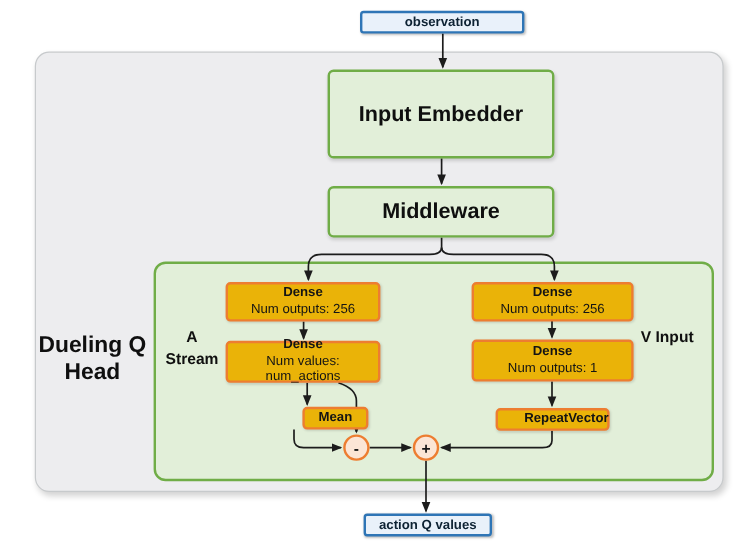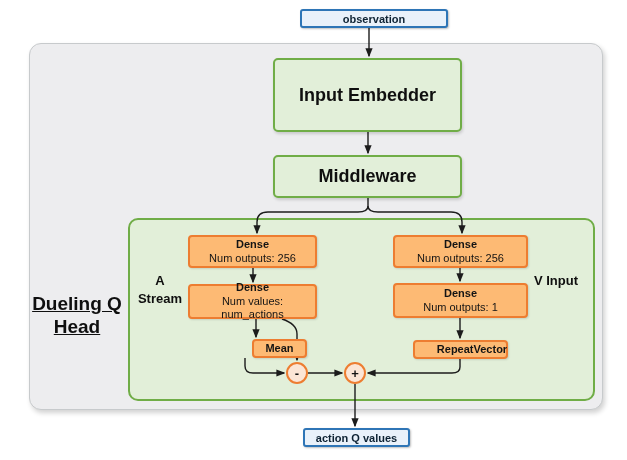--- a/index.html
+++ b/index.html
@@ -20,21 +20,21 @@
     background:#e9f1fa;border:2px solid #2e75b6;border-radius:3px;
     font-weight:bold;font-size:11px;color:#0d2233;
     box-shadow:1px 1px 2px rgba(0,0,0,.25);z-index:4;
   }
   .greenbox{
     background:#e2efd9;border:2px solid #70ad47;border-radius:5px;
     font-weight:bold;font-size:18px;color:#0f0f0f;
     box-shadow:1px 2px 3px rgba(0,0,0,.15);z-index:4;
   }
   .orange{
-    background:#fdba74;border:2px solid #ed7d31;border-radius:4px;
+    background:#eab308;border:2px solid #ed7d31;border-radius:4px;
     flex-direction:column;line-height:1.25;font-size:11px;color:#141414;
     box-shadow:1px 1px 2px rgba(0,0,0,.12);z-index:4;
   }
   .orange .t{font-weight:bold;}
   .circ{
     background:#fbe5d6;border:2px solid #ed7d31;border-radius:50%;
     font-weight:bold;font-size:13px;line-height:1;z-index:4;color:#141414;
   }
   .side-label{
     position:absolute;text-align:center;font-weight:bold;color:#0f0f0f;z-index:4;
@@ -68,35 +68,35 @@
       <path d="M256 319 L256 337" marker-end="url(#ah)"></path>
       <path d="M460 318 L460 338" marker-end="url(#ah)"></path>
       <path d="M282 319 C291 322 297 327 297 334 L297 360" marker-end="url(#ah)"></path>
       <path d="M245 358 L245 366 Q245 373 253 373 L284 373" marker-end="url(#ah)"></path>
       <path d="M308 373 L342 373" marker-end="url(#ah)"></path>
       <path d="M460 359 L460 367 Q460 373 452 373 L368 373" marker-end="url(#ah)"></path>
       <path d="M355 384 L355 426" marker-end="url(#ah)"></path>
     </g>
   </svg>
 
-  <div class="node blue" style="left:300px;top:9px;width:148px;height:19px;">
+  <div class="node blue" style="left:300px;top:9px;width:137px;height:19px;">
     <span>observation</span>
   </div>
   <div class="node blue" style="left:303px;top:428px;width:107px;height:19px;">
     <span>action Q values</span>
   </div>
 
   <div class="node greenbox" style="left:273px;top:58px;width:189px;height:74px;">
     <span>Input Embedder</span>
   </div>
   <div class="node greenbox" style="left:273px;top:155px;width:189px;height:43px;">
     <span>Middleware</span>
   </div>
 
-  <div class="side-label lbl-head" style="left:26px;top:292px;width:102px;text-decoration:underline;">Dueling Q Head</div>
+  <div class="side-label lbl-head" style="left:26px;top:276px;width:102px;">Dueling Q Head</div>
   <div class="side-label lbl-stream" style="left:134px;top:272px;width:52px;">A Stream</div>
   <div class="side-label lbl-stream" style="left:530px;top:272px;width:52px;">V Input</div>
 
   <div class="node orange" style="left:188px;top:235px;width:129px;height:33px;">
     <span class="t">Dense</span>
     <span>Num outputs: 256</span>
   </div>
   <div class="node orange" style="left:188px;top:284px;width:129px;height:35px;">
     <span class="t">Dense</span>
     <span>Num values: num_actions</span>

